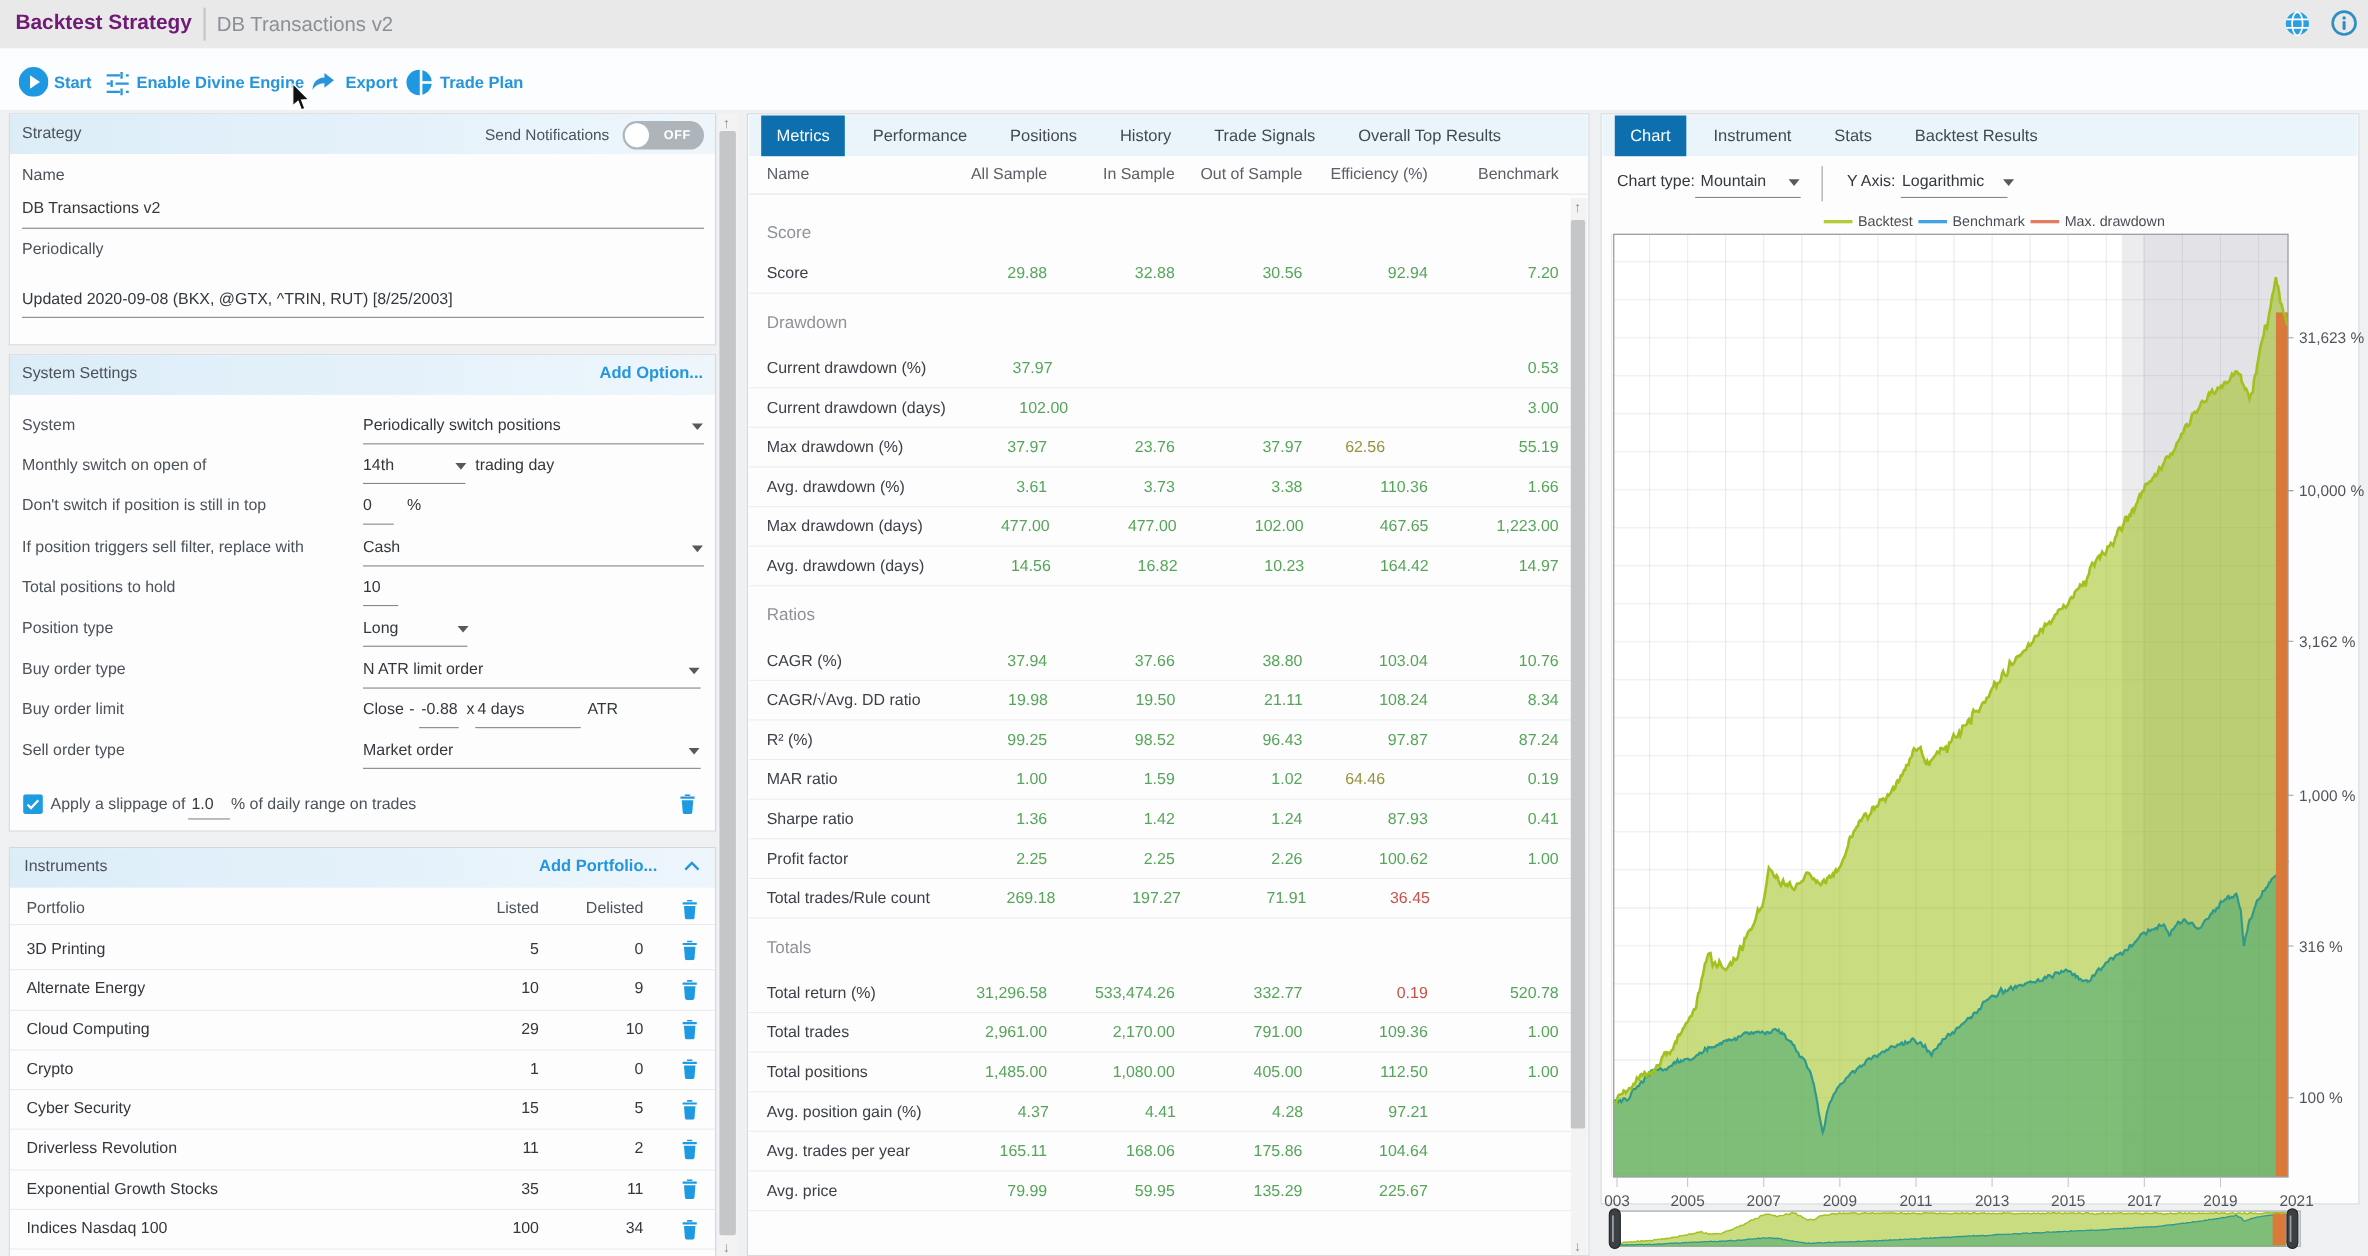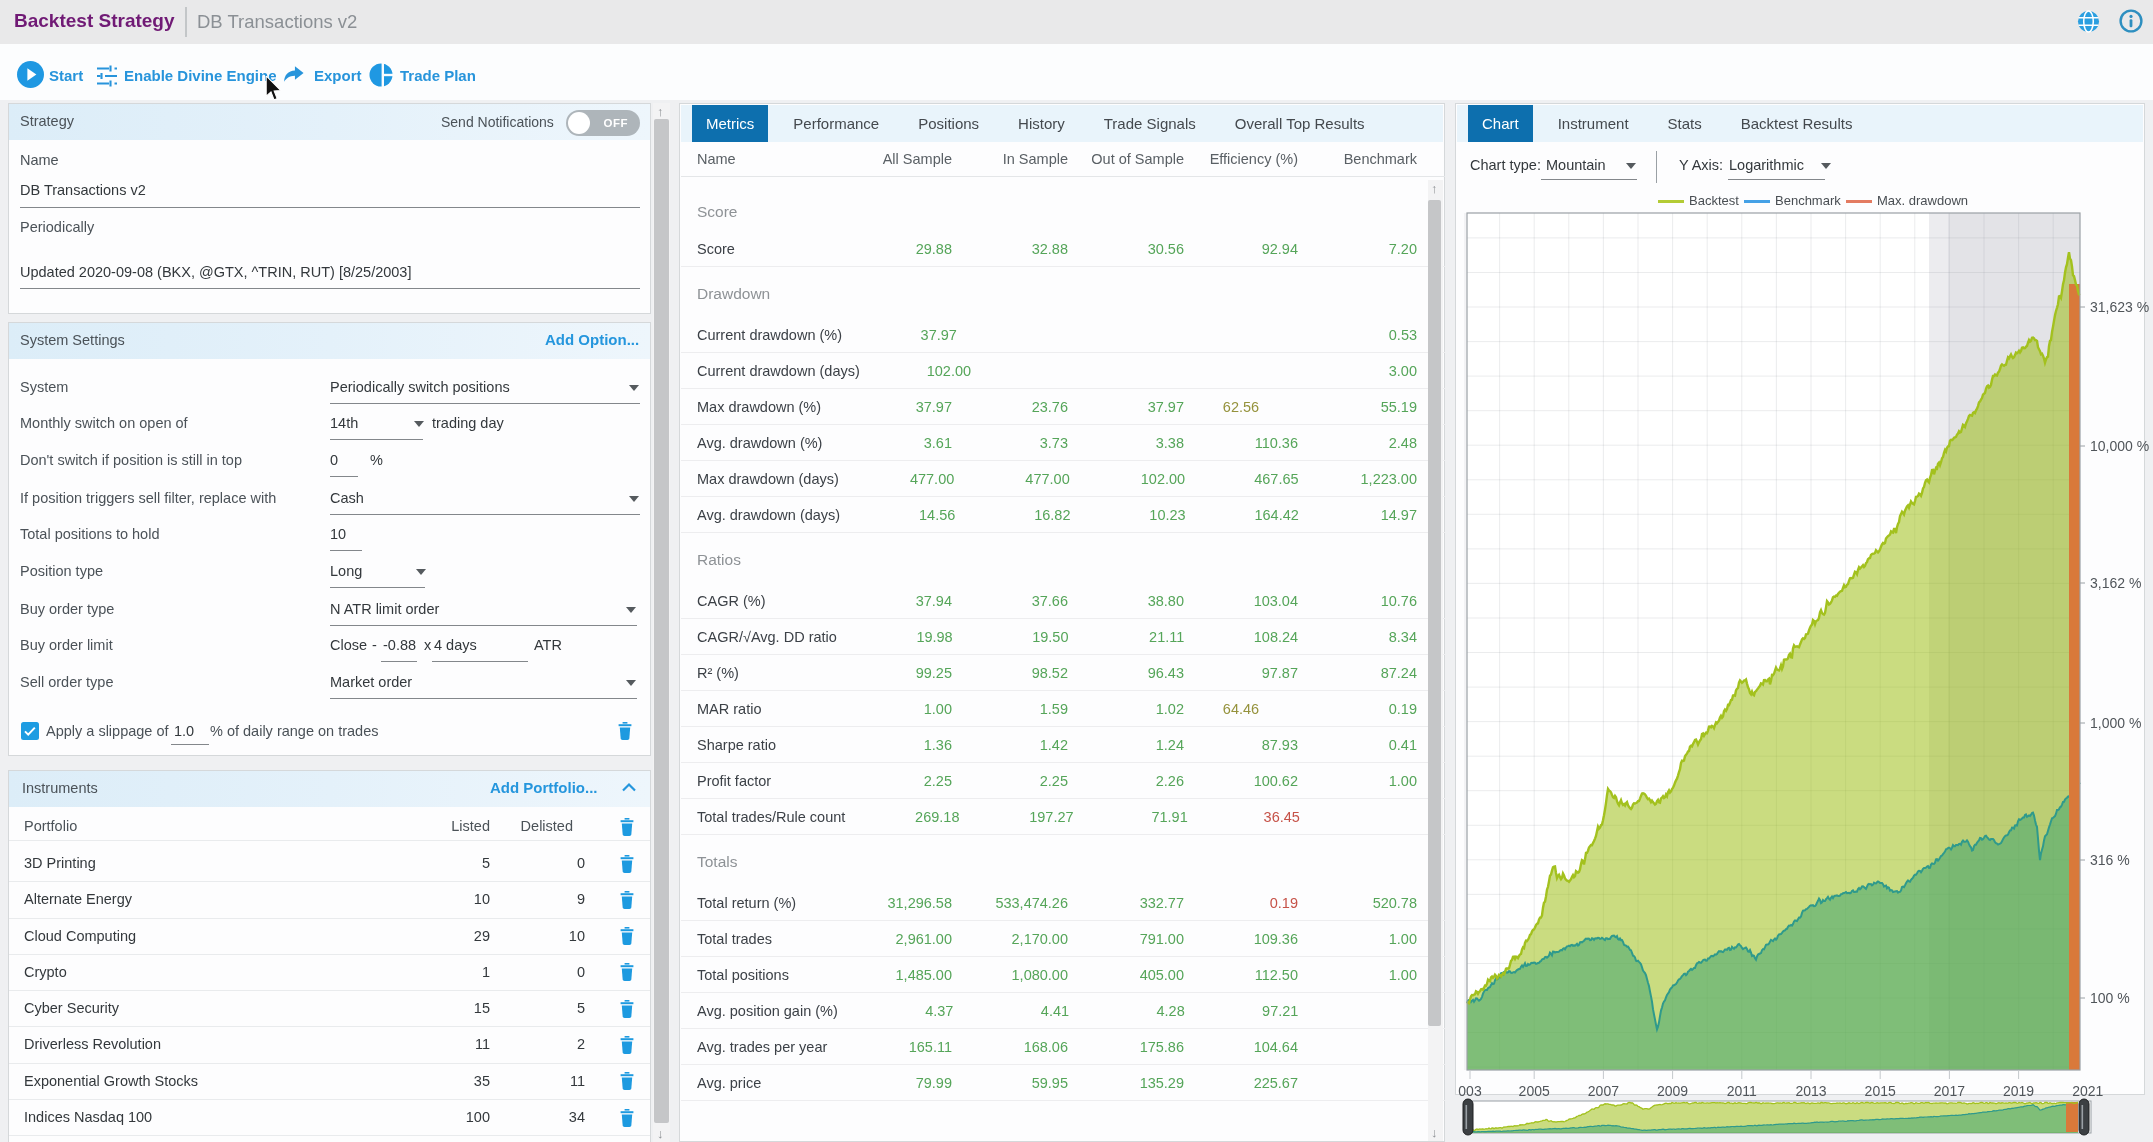--- a/index.html
+++ b/index.html
@@ -166,21 +166,21 @@
   </svg>
 <div class="panel" style="left:8px;top:770px;width:643px;height:389px"></div>
 <div class="phead" style="left:9px;top:771px;width:641px"></div>
 <div class="lab abs" style="left:22px;top:780px">Instruments</div>
 <div class="blue abs" style="left:490px;top:779px">Add Portfolio...</div>
 <svg class="abs" style="left:621px;top:782px" width="16" height="11" viewBox="0 0 16 11">
     <path d="M2 8.5l6-6 6 6" stroke="#2596dd" stroke-width="2.2" fill="none"></path>
   </svg>
 <div class="lab abs" style="left:24px;top:818px">Portfolio</div>
 <div class="lab abs rt" style="left:390px;top:818px;width:100px">Listed</div>
-<div class="lab abs rt" style="left:485px;top:818px;width:88px">Delisted</div>
+<div class="lab abs rt" style="left:485px;top:818px;width:100px">Delisted</div>
 <svg class="abs" style="left:619px;top:818px" width="16" height="18" viewBox="0 0 16 18" fill="#1d9ae0">
     <path d="M5.6 0h4.8v1.6H5.6z"></path>
     <path d="M1.6 2.2h12.8v2H1.6z"></path>
     <path d="M2.8 5.6h10.4l-.85 10.7c-.08 1-.9 1.7-1.9 1.7H5.55c-1 0-1.82-.7-1.9-1.7z"></path>
   </svg>
 <div class="abs" style="left:9px;top:840px;width:641px;height:1px;background:#e9ebed"></div>
 <div class="abs" style="left:9px;top:881px;width:641px;height:1px;background:#e9ebed"></div>
 <div class="val abs" style="left:24px;top:855px">3D Printing</div>
 <div class="val abs rt" style="left:390px;top:855px;width:100px">5</div>
 <div class="val abs rt" style="left:485px;top:855px;width:100px">0</div>
@@ -310,21 +310,21 @@
         <div class="mc g">37.97</div>
         <div class="mc o">62.56</div>
         <div class="mc g">55.19</div>
       </div>
       <div class="mrow">
         <div class="ml">Avg. drawdown (%)</div>
         <div class="mc g">3.61</div>
         <div class="mc g">3.73</div>
         <div class="mc g">3.38</div>
         <div class="mc g">110.36</div>
-        <div class="mc g">2.48</div>
+        <div class="mc g">1.66</div>
       </div>
       <div class="mrow">
         <div class="ml">Max drawdown (days)</div>
         <div class="mc g">477.00</div>
         <div class="mc g">477.00</div>
         <div class="mc g">102.00</div>
         <div class="mc g">467.65</div>
         <div class="mc g">1,223.00</div>
       </div>
       <div class="mrow">

